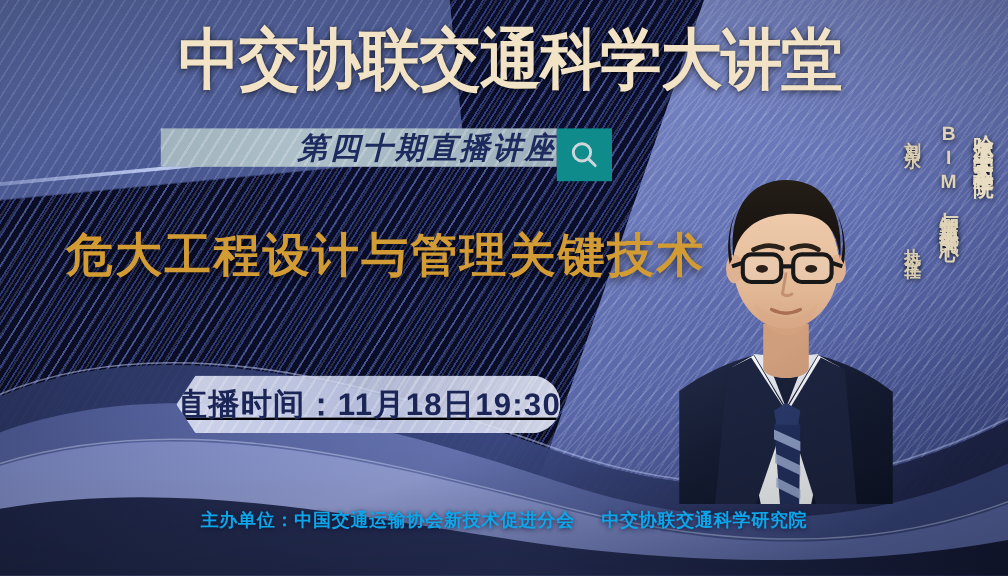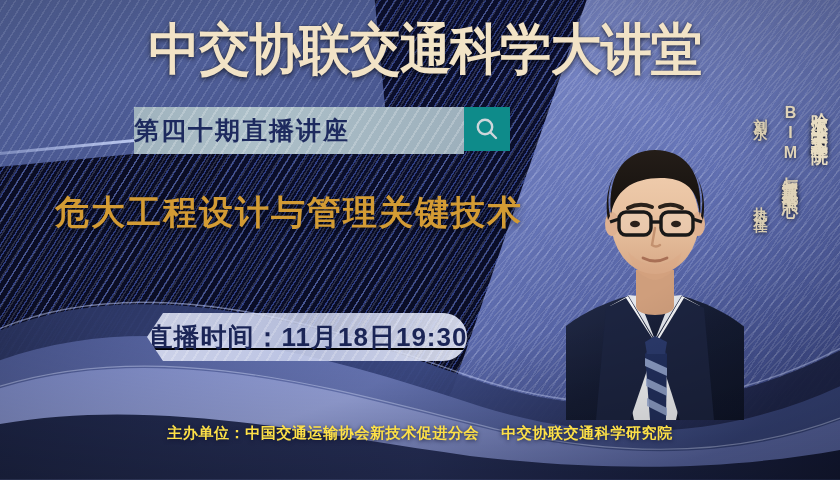--- a/index.html
+++ b/index.html
@@ -113,24 +113,25 @@
     letter-spacing:-1px;
     color:#f2e3c6;
     transform:scaleX(.93);
     text-shadow:0 2px 6px rgba(0,0,0,.55), 0 0 2px rgba(0,0,0,.4);
     white-space:nowrap;
   }
 
   
   .banner{
     position:absolute; left:134px; top:107px;
-    width:330px; height:47px;
+    width:330px; height:32px;
     background:linear-gradient(100deg,#9fb2bd 0%,#adc0c9 35%,#9db0bc 100%);
-    display:flex; align-items:center; justify-content:flex-start;
+    display:flex; align-items:center; justify-content:flex-end;
     overflow:hidden;
+    font-style:italic;
   }
   .banner::after{
     content:""; position:absolute; inset:0;
     background-image:repeating-linear-gradient(
       -58deg, rgba(255,255,255,0) 0 7px, rgba(255,255,255,.38) 7px 9px);
     opacity:.55;
   }
   .banner-text{
     position:relative; z-index:2;
     font-size:25px; font-weight:bold; letter-spacing:2px;
@@ -143,21 +144,21 @@
     background:#0e8b8a;
     display:flex; align-items:center; justify-content:center;
   }
   .banner-search svg{ display:block; }
 
   
   .headline{
     position:absolute; left:55px; top:186px;
     width:520px; height:54px;
     display:flex; align-items:center;
-    font-size:34px; font-weight:bold;
+    font-size:39px; font-weight:bold;
     letter-spacing:2px;
     color:#d39b34;
     white-space:nowrap;
     text-shadow:0 2px 7px rgba(0,0,0,.6);
   }
 
   
   .time-pill{
     position:absolute; left:147px; top:313px;
     width:320px; height:48px;
@@ -179,21 +180,21 @@
     position:relative; z-index:2;
     font-size:26px; font-weight:bold; letter-spacing:1px;
     color:#1b2556; white-space:nowrap;
   }
 
   
   .footer{
     position:absolute; left:0; right:0; top:424px;
     text-align:center;
     font-size:15px; font-weight:bold; letter-spacing:.6px;
-    color:#fde047;
+    color:#0ea5e9;
     text-shadow:0 1px 4px rgba(10,14,45,.8);
     white-space:nowrap;
   }
   .footer .gap{ display:inline-block; width:22px; }
 
   
   .portrait{
     position:absolute; left:566px; top:92px; width:178px; height:328px;
   }
   .portrait svg{ display:block; width:100%; height:100%; }

